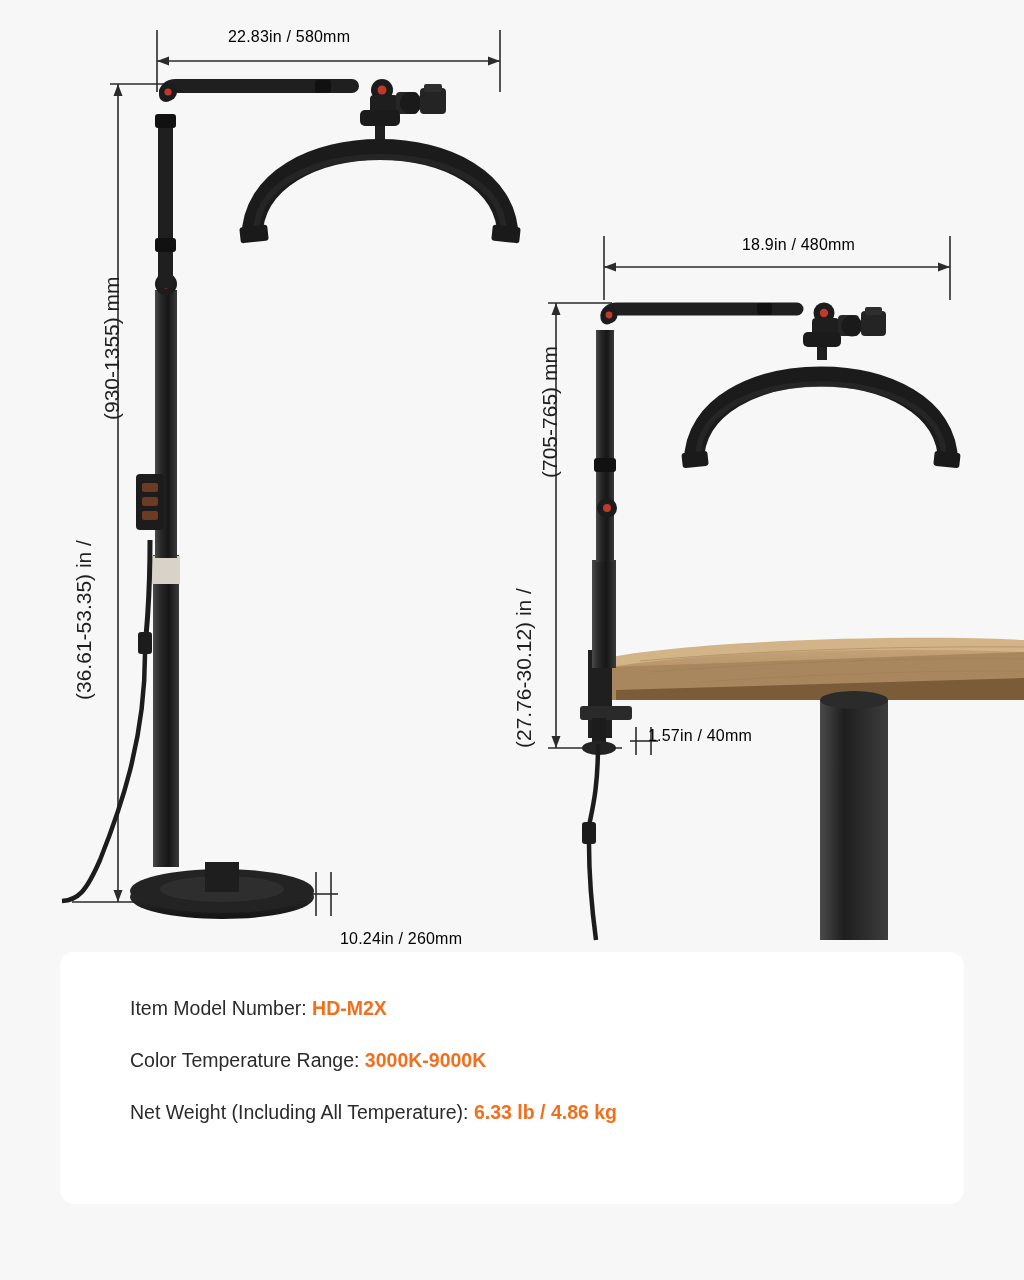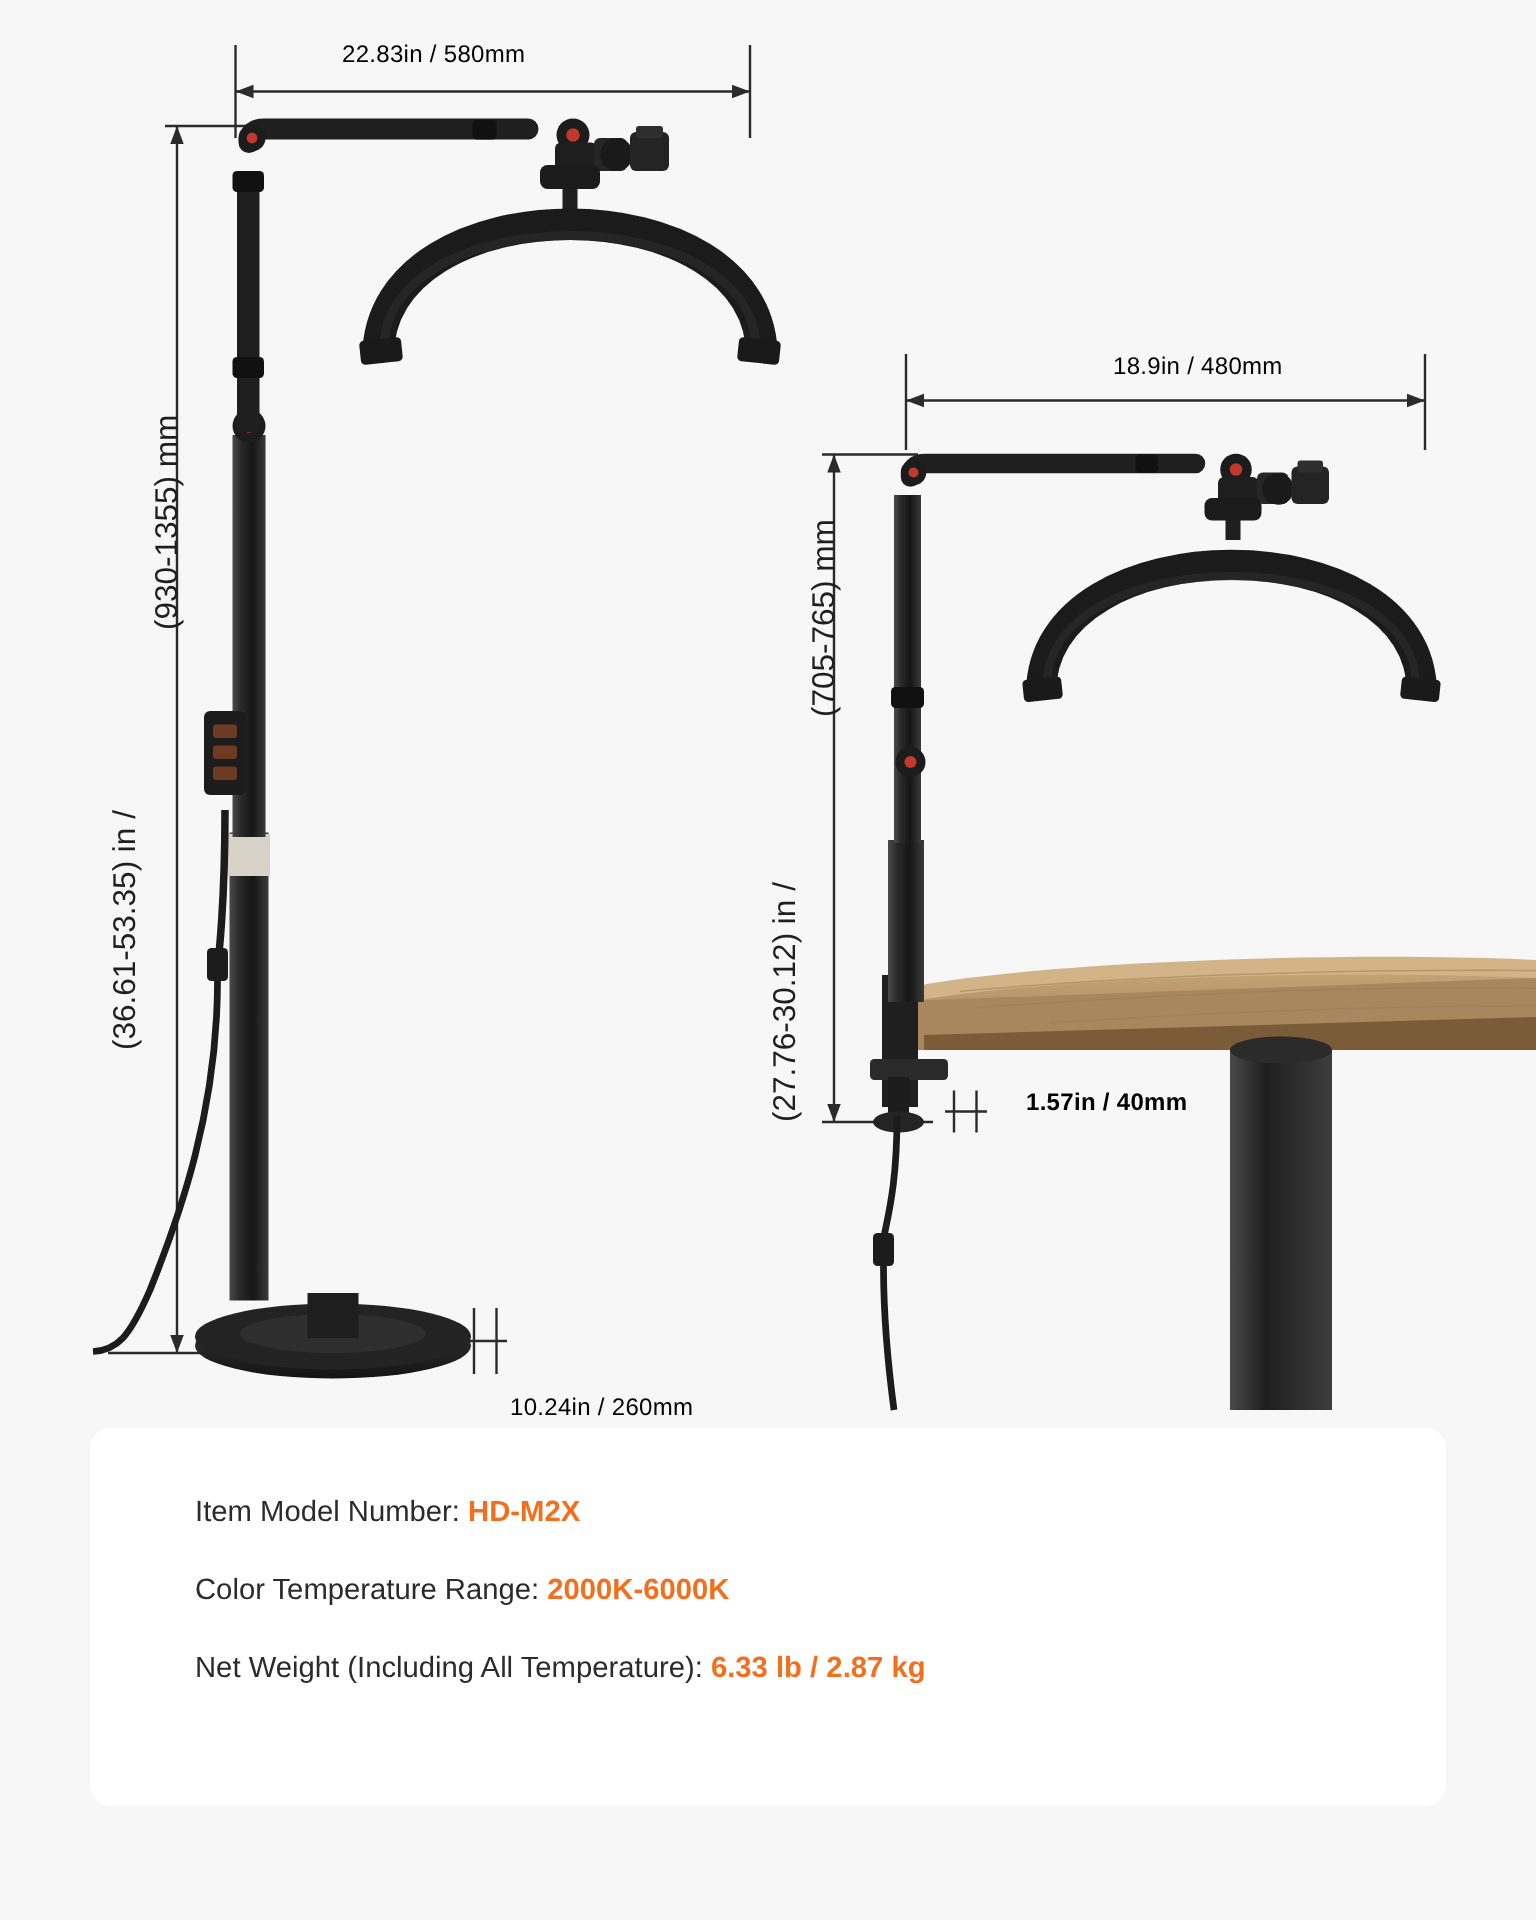--- a/index.html
+++ b/index.html
@@ -266,29 +266,29 @@
   <div class="vert-label" style="left:100px; top:420px;">(930-1355) mm</div>
 
   <div class="dim-label" style="left:340px; top:930px;">10.24in / 260mm</div>
 
   <div class="dim-label" style="left:700px; top:236px;margin-left:42px;">18.9in / 480mm</div>
 
   <div class="vert-label" style="left:512px; top:748px;">(27.76-30.12) in /</div>
 
   <div class="vert-label" style="left:538px; top:478px;">(705-765) mm</div>
 
-  <div class="dim-label" style="left:684px; top:727px;font-weight:bold;">1.57in / 40mm</div>
+  <div class="dim-label" style="left:648px; top:727px;">1.57in / 40mm</div>
 
   <div class="spec-panel">
     <div class="spec-col-left">
       <div class="spec-row">
         <span>Item Model Number: </span><span class="spec-val">HD-M2X</span>
       </div>
       <div class="spec-row">
-        <span>Color Temperature Range: </span><span class="spec-val">2000K-6000K</span>
+        <span>Color Temperature Range: </span><span class="spec-val">3000K-9000K</span>
       </div>
       <div class="spec-row">
-        <span>Net Weight (Including All Temperature): </span><span class="spec-val">6.33 lb / 2.87 kg</span>
+        <span>Net Weight (Including All Temperature): </span><span class="spec-val">6.33 lb / 4.86 kg</span>
       </div>
     </div>
   </div>
 
 </div>
 
 </body></html>

